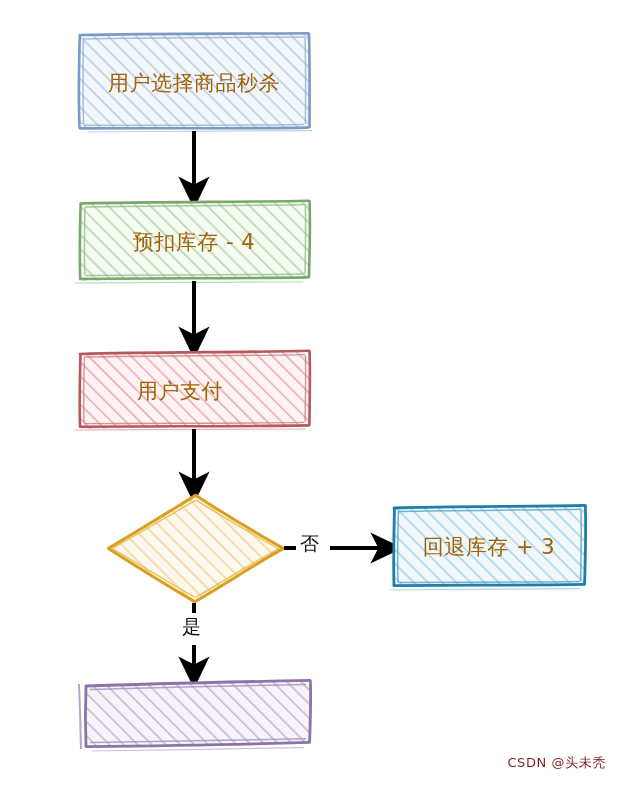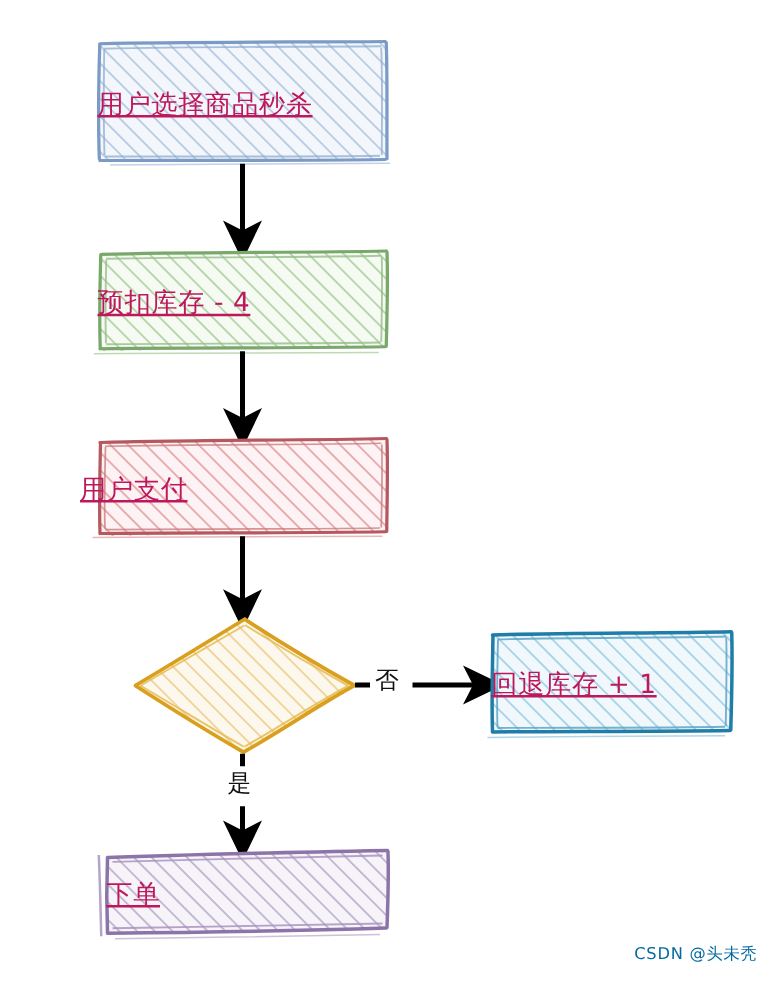--- a/index.html
+++ b/index.html
@@ -22,44 +22,44 @@
   }
   #flow-svg {
     position: absolute;
     top: 0;
     left: 0;
     width: 620px;
     height: 786px;
   }
   .node-label {
     position: absolute;
-    color: #be185d;
+    color: #a16207;
     font-size: 21px;
     font-family: "DejaVu Sans", "Liberation Sans", sans-serif;
     letter-spacing: 0.5px;
     white-space: nowrap;
+    text-align: center;
     pointer-events: none;
-    text-decoration: underline;
   }
   .node-label.two-line {
     line-height: 1.28;
     white-space: normal;
   }
   .edge-label {
     position: absolute;
     color: #111111;
     font-size: 19px;
     font-family: "DejaVu Sans", "Liberation Sans", sans-serif;
     white-space: nowrap;
   }
   #watermark {
     position: absolute;
     right: 14px;
     bottom: 14px;
-    color: #0369a1;
+    color: #7f1d1d;
     font-size: 13px;
     font-family: "DejaVu Sans", "Liberation Sans", sans-serif;
     letter-spacing: 0.6px;
     user-select: none;
   }
 </style>
 </head>
 <body>
 
 <div id="canvas-wrap">
@@ -197,23 +197,22 @@
     </g>
   </svg>
 
   <div class="node-label" style="left:78px; top:69px; width:232px;">用户选择商品秒杀</div>
 
   <div class="node-label" style="left:78px; top:228px; width:232px;">预扣库存 - 4</div>
 
   <div class="node-label" style="left:64px; top:377px; width:232px;">用户支付</div>
 
 
-  <div class="node-label" style="left:393px; top:533px; width:192px;">回退库存 + 1</div>
-
-  <div class="node-label" style="left:85px; top:701px; width:225px;">下单</div>
+  <div class="node-label" style="left:393px; top:533px; width:192px;">回退库存 + 3</div>
+
 
   <div class="edge-label" style="left:300px; top:531px;">否</div>
 
   <div class="edge-label" style="left:182px; top:614px;">是</div>
 
   <div id="watermark">CSDN @头未秃</div>
 
 </div>
 
 </body></html>

